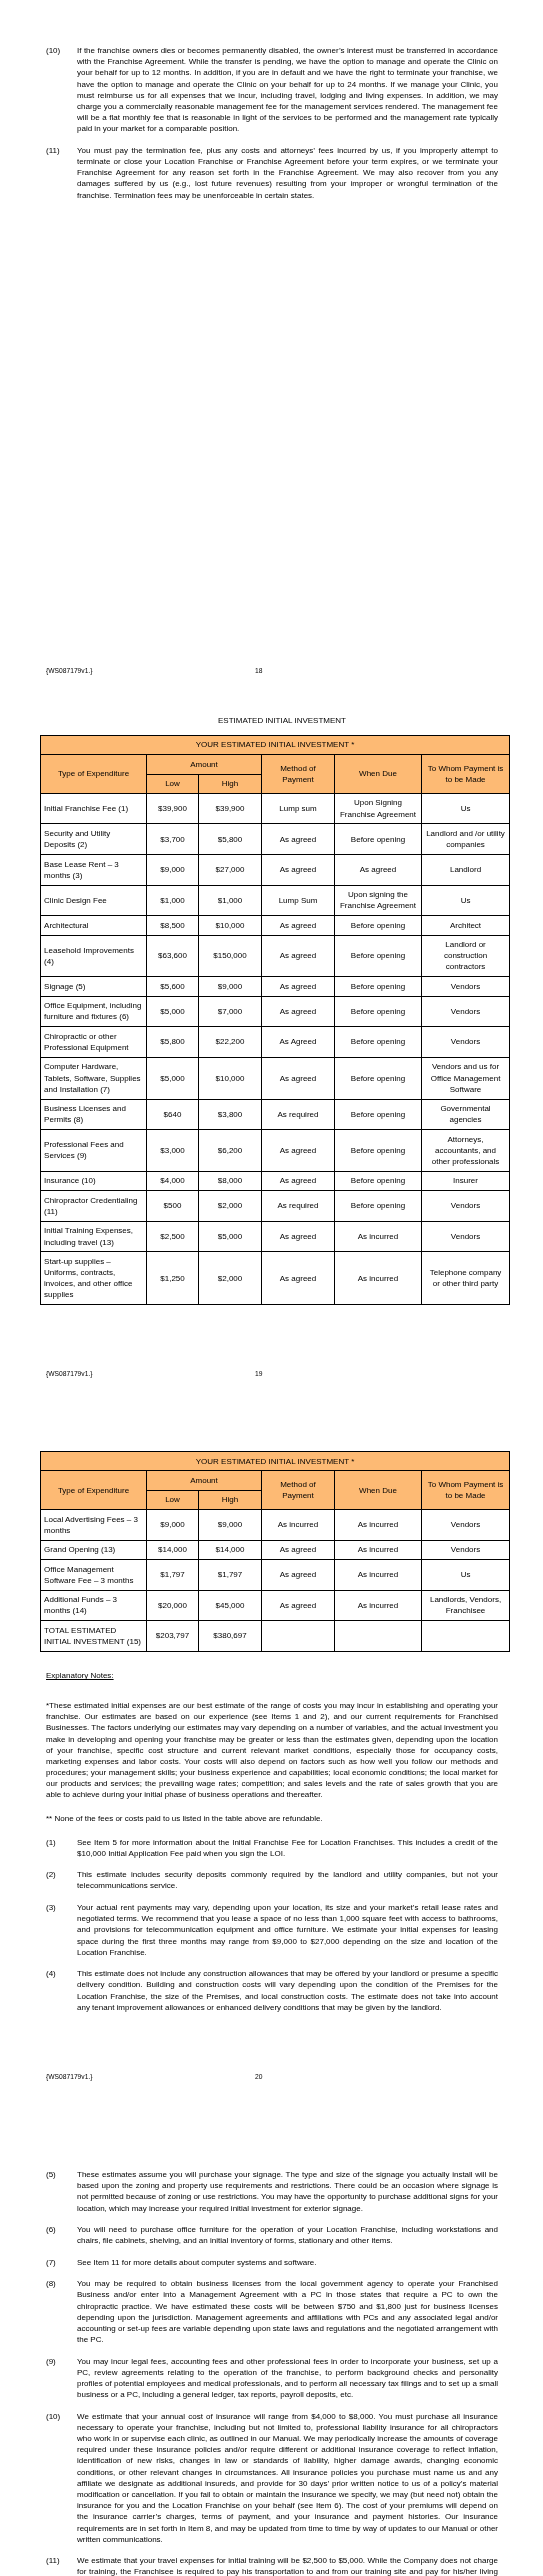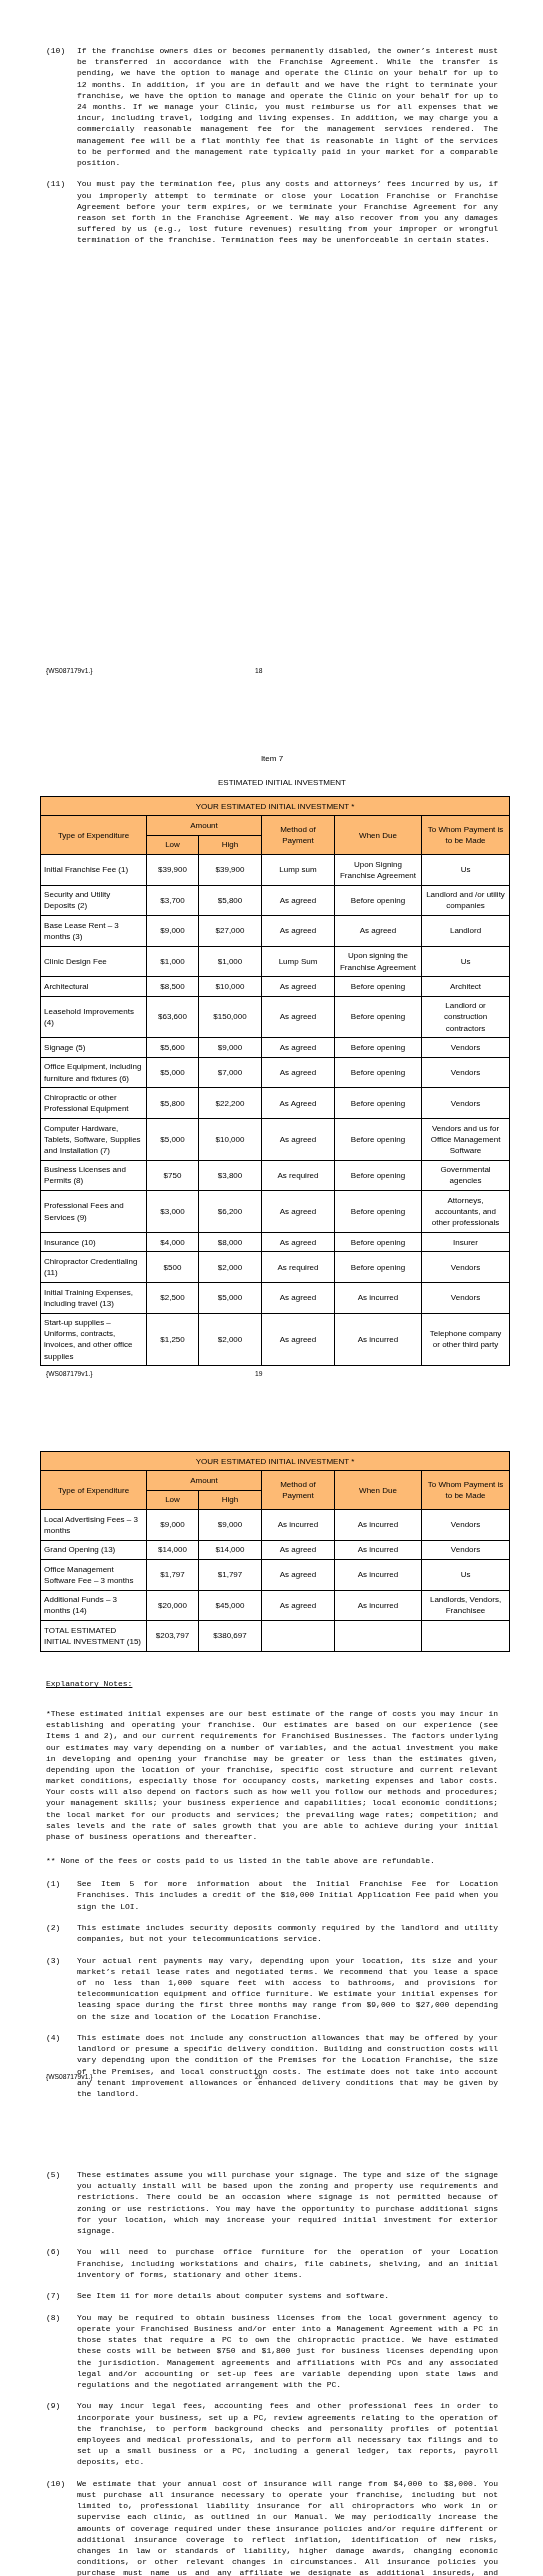--- a/index.html
+++ b/index.html
@@ -2,21 +2,21 @@
 <html style="font-size:8.2px"><head>
 <meta charset="utf-8">
 <style>
   html,body{margin:0;padding:0;}
   body{
     width:544px;height:2813px;background:#ffffff;color:#000;
     font-family:"Liberation Sans", sans-serif;font-size:8px;line-height:1.4;
   }
   .doc{width:544px;}
   .page{position:relative;width:544px;height:703px;overflow:hidden;background:#fff;}
-  .content{padding:8px 46px;font-family:Liberation Mono, monospace;}
+  .content{padding:0 46px;}
   .npara{display:flex;margin-bottom:10.3px;}
   .pnum{width:31px;flex:0 0 31px;}
   .ptext{flex:1;text-align:justify;}
   .fullpara{text-align:justify;margin-bottom:12.4px;}
   .notes-head{text-decoration:underline;margin-bottom:18.5px;}
   .center-head{text-align:center;}
   .inv{border-collapse:collapse;margin-left:40px;width:467px;border:1px solid #000;table-layout:fixed;}
   .inv th,.inv td{border:0.5px solid #000;padding:3.6px 3.1px;vertical-align:middle;font-weight:normal;}
   .inv thead th{background:#fdba74;text-align:center;}
   .inv th.ttl{padding:3.6px 2.1px;}
@@ -48,21 +48,20 @@
           <div class="ptext">You must pay the termination fee, plus any costs and attorneys’ fees incurred by us, if you improperly attempt to terminate or close your Location Franchise or Franchise Agreement before your term expires, or we terminate your Franchise Agreement for any reason set forth in the Franchise Agreement.  We may also recover from you any damages suffered by us (e.g., lost future revenues) resulting from your improper or wrongful termination of the franchise.  Termination fees may be unenforceable in certain states.</div>
         </div>
       </div>
     <div class="footer f-a">
       <span class="doc-id">{WS087179v1.}</span>
       <span class="page-num">18</span>
     </div>
   </section>
 
   <section class="page">
-    <div class="center-head head-item">Item 7</div>
     <div class="center-head head-sub">ESTIMATED INITIAL INVESTMENT</div>
     <table class="inv tbl-19">
       <colgroup>
         <col style="width:106px">
           <col style="width:52px">
           <col style="width:63px">
         <col style="width:73px">
           <col style="width:87px">
           <col style="width:88px">
       </colgroup>
@@ -158,21 +157,21 @@
           <tr>
             <td class="col-type">Computer Hardware, Tablets, Software, Supplies and Installation (7)</td>
             <td>$5,000</td>
             <td>$10,000</td>
             <td>As agreed</td>
             <td>Before opening</td>
             <td>Vendors and us for Office Management Software</td>
           </tr>
           <tr>
             <td class="col-type">Business Licenses and Permits (8)</td>
-            <td>$750</td>
+            <td>$640</td>
             <td>$3,800</td>
             <td>As required</td>
             <td>Before opening</td>
             <td>Governmental agencies</td>
           </tr>
           <tr>
             <td class="col-type">Professional Fees and Services (9)</td>
             <td>$3,000</td>
             <td>$6,200</td>
             <td>As agreed</td>

